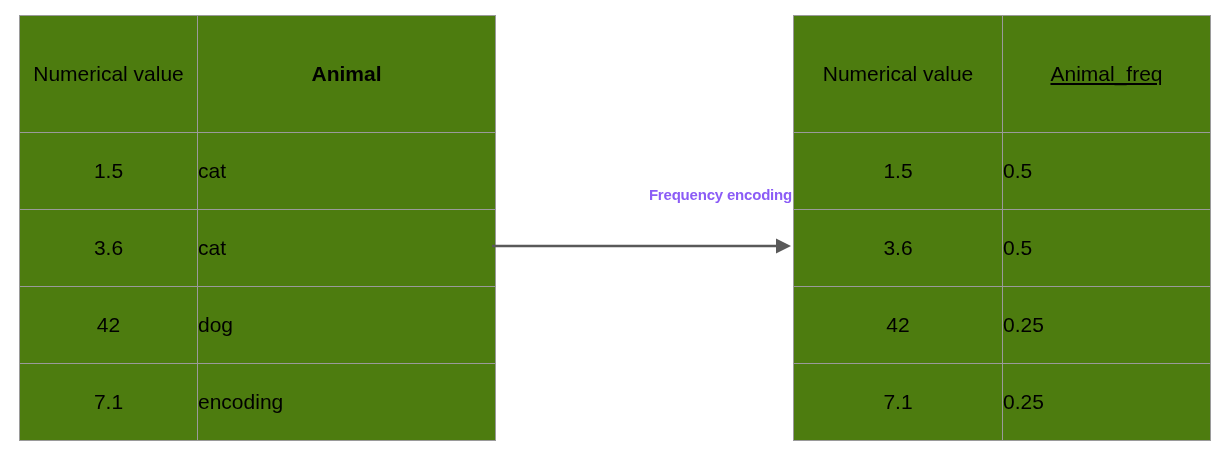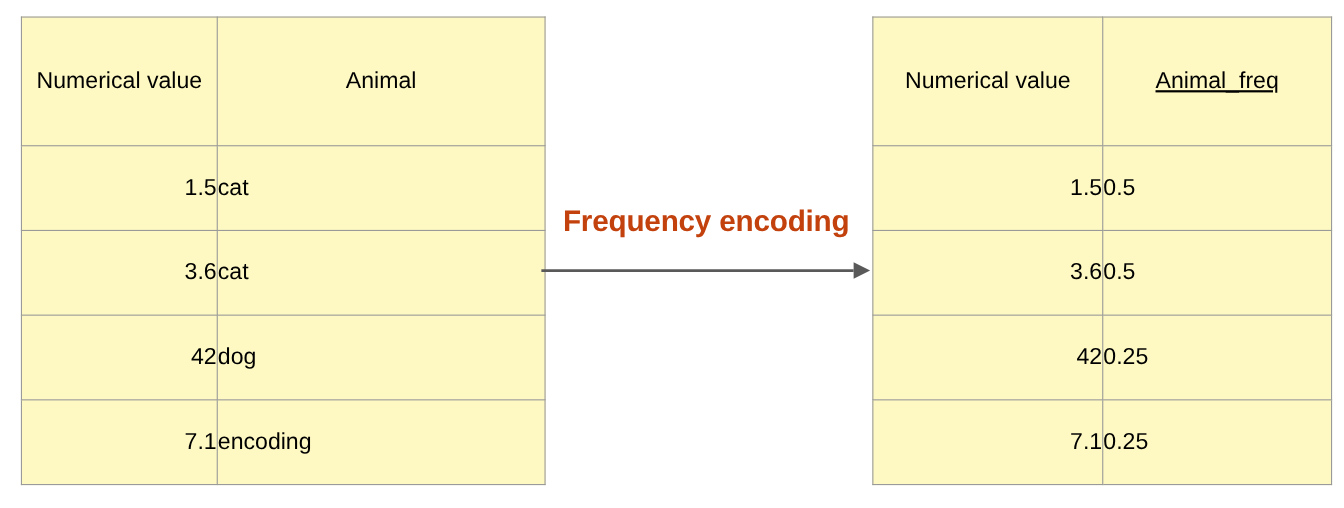--- a/index.html
+++ b/index.html
@@ -23,21 +23,21 @@
     top: 0;
     width: 1222px;
     height: 462px;
   }
 
   
   .tbl {
     position: absolute;
     border-collapse: collapse;
     table-layout: fixed;
-    background: #fef9c3;
+    background: #4d7c0f;
   }
   .tbl td, .tbl th {
     border: 1px solid #9a9a9a;
     padding: 0;
     font-weight: normal;
     font-size: 21px;
     line-height: 1.18;
     color: #000000;
     vertical-align: middle;
   }
@@ -45,40 +45,40 @@
   .tbl thead th {
     height: 116px;
     text-align: center;
     vertical-align: middle;
   }
   .tbl tbody td {
     height: 76px;
   }
 
   .cell-center {
-    text-align: right;
+    text-align: center;
   }
   .cell-left {
     text-align: left;
     padding-left: 16px;
     margin-top: 20px;
   }
   .cell-top-bias {
     vertical-align: middle;
     padding-bottom: 10px;
   }
 
   
   #table-source {
     left: 19px;
     top: 15px;
     width: 474px;
   }
   #table-source .col-num { width: 177px; }
-  #table-source .col-cat { width: 297px; }
+  #table-source .col-cat { width: 297px; font-weight: bold; }
 
   
   #table-encoded {
     left: 793px;
     top: 15px;
     width: 415px;
   }
   #table-encoded .col-num { width: 208px; }
   #table-encoded .col-cat { width: 207px; text-decoration: underline; }
 
@@ -88,25 +88,25 @@
     left: 492px;
     top: 186px;
     width: 300px;
     height: 76px;
   }
   .arrow-label {
     position: absolute;
     left: 0;
     top: 0;
     width: 300px;
-    text-align: center;
-    font-size: 27px;
+    text-align: right;
+    font-size: 15px;
     font-weight: bold;
     letter-spacing: -0.2px;
-    color: #c2410c;
+    color: #8b5cf6;
     white-space: nowrap;
   }
   .arrow-svg {
     position: absolute;
     left: 0;
     top: 48px;
     width: 300px;
     height: 24px;
     display: block;
   }

